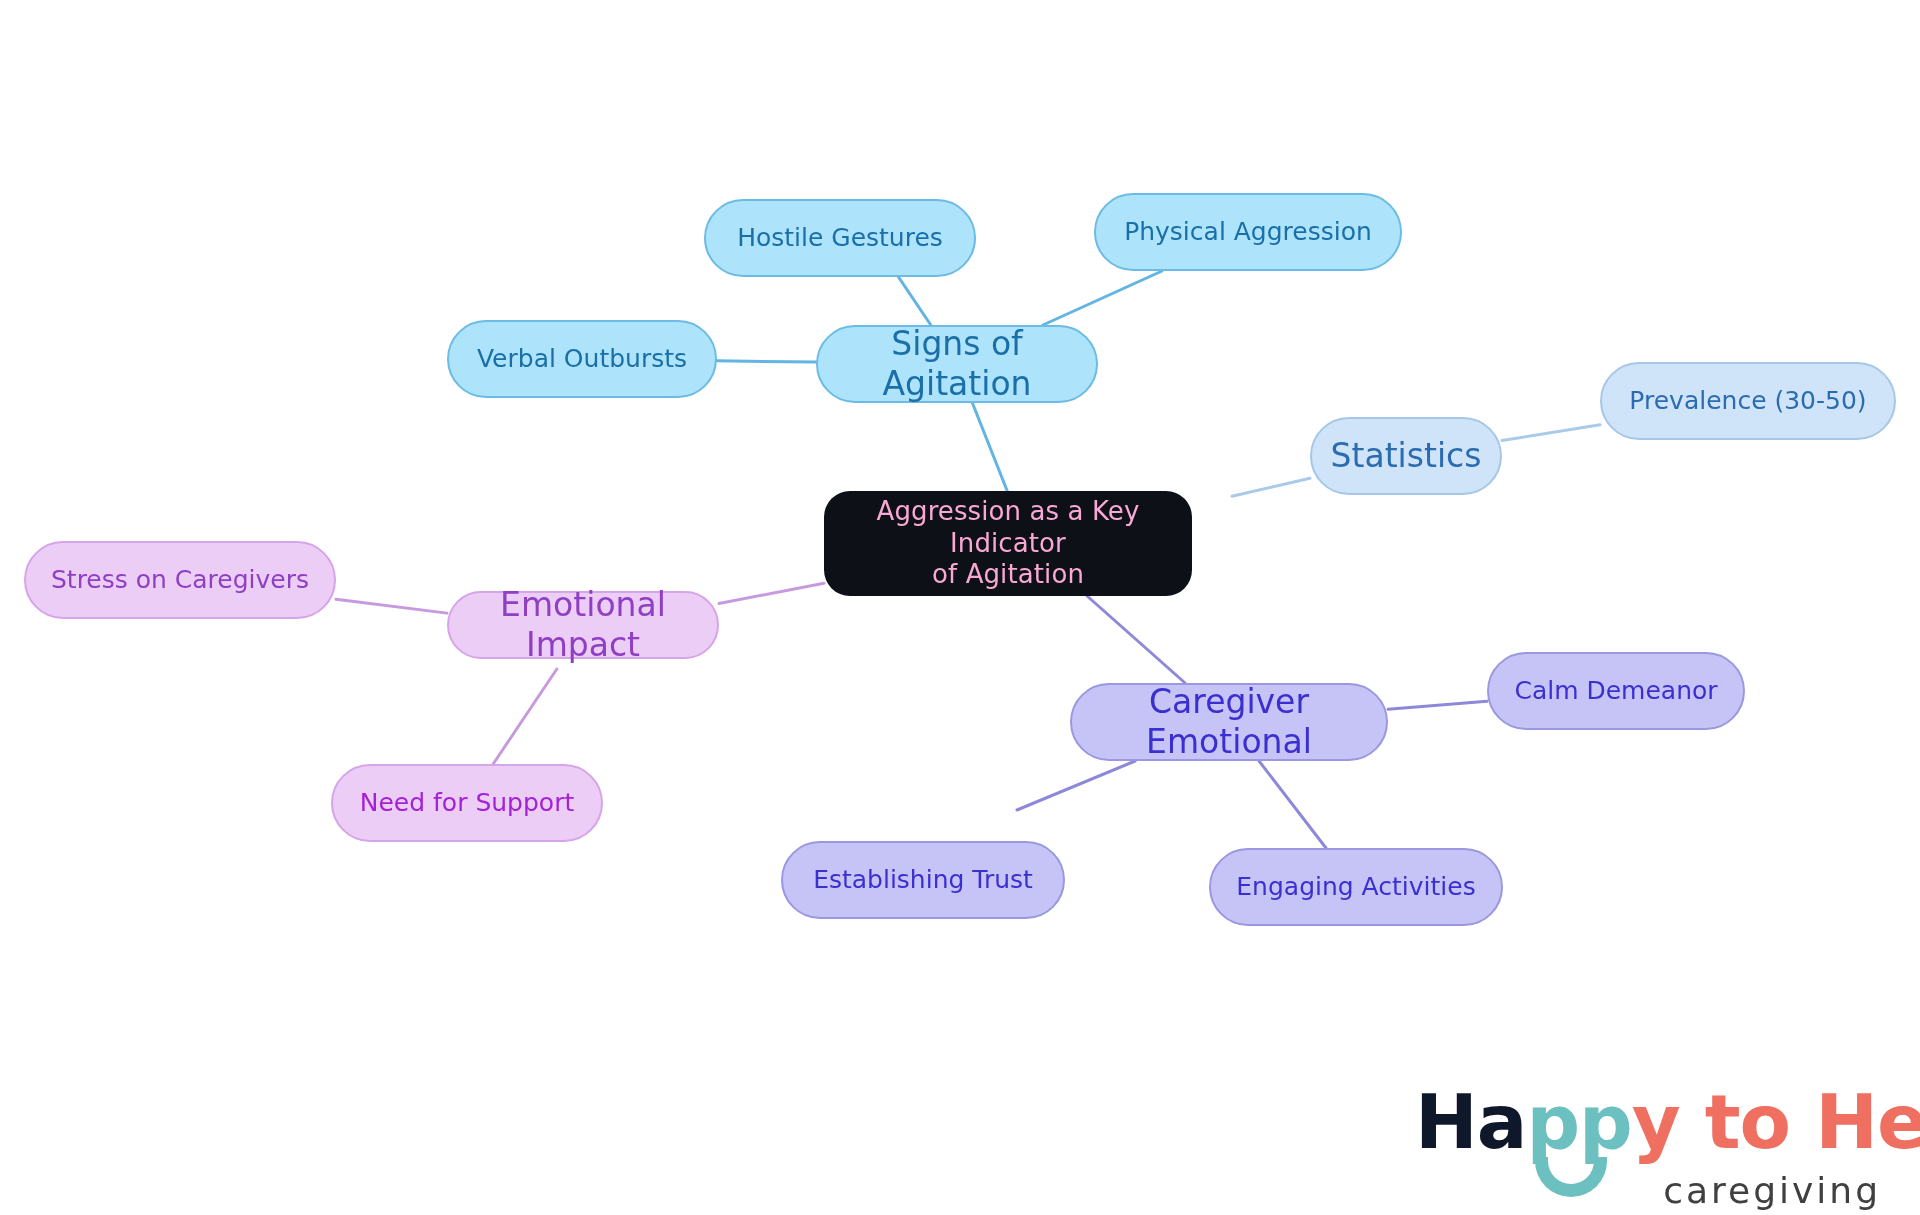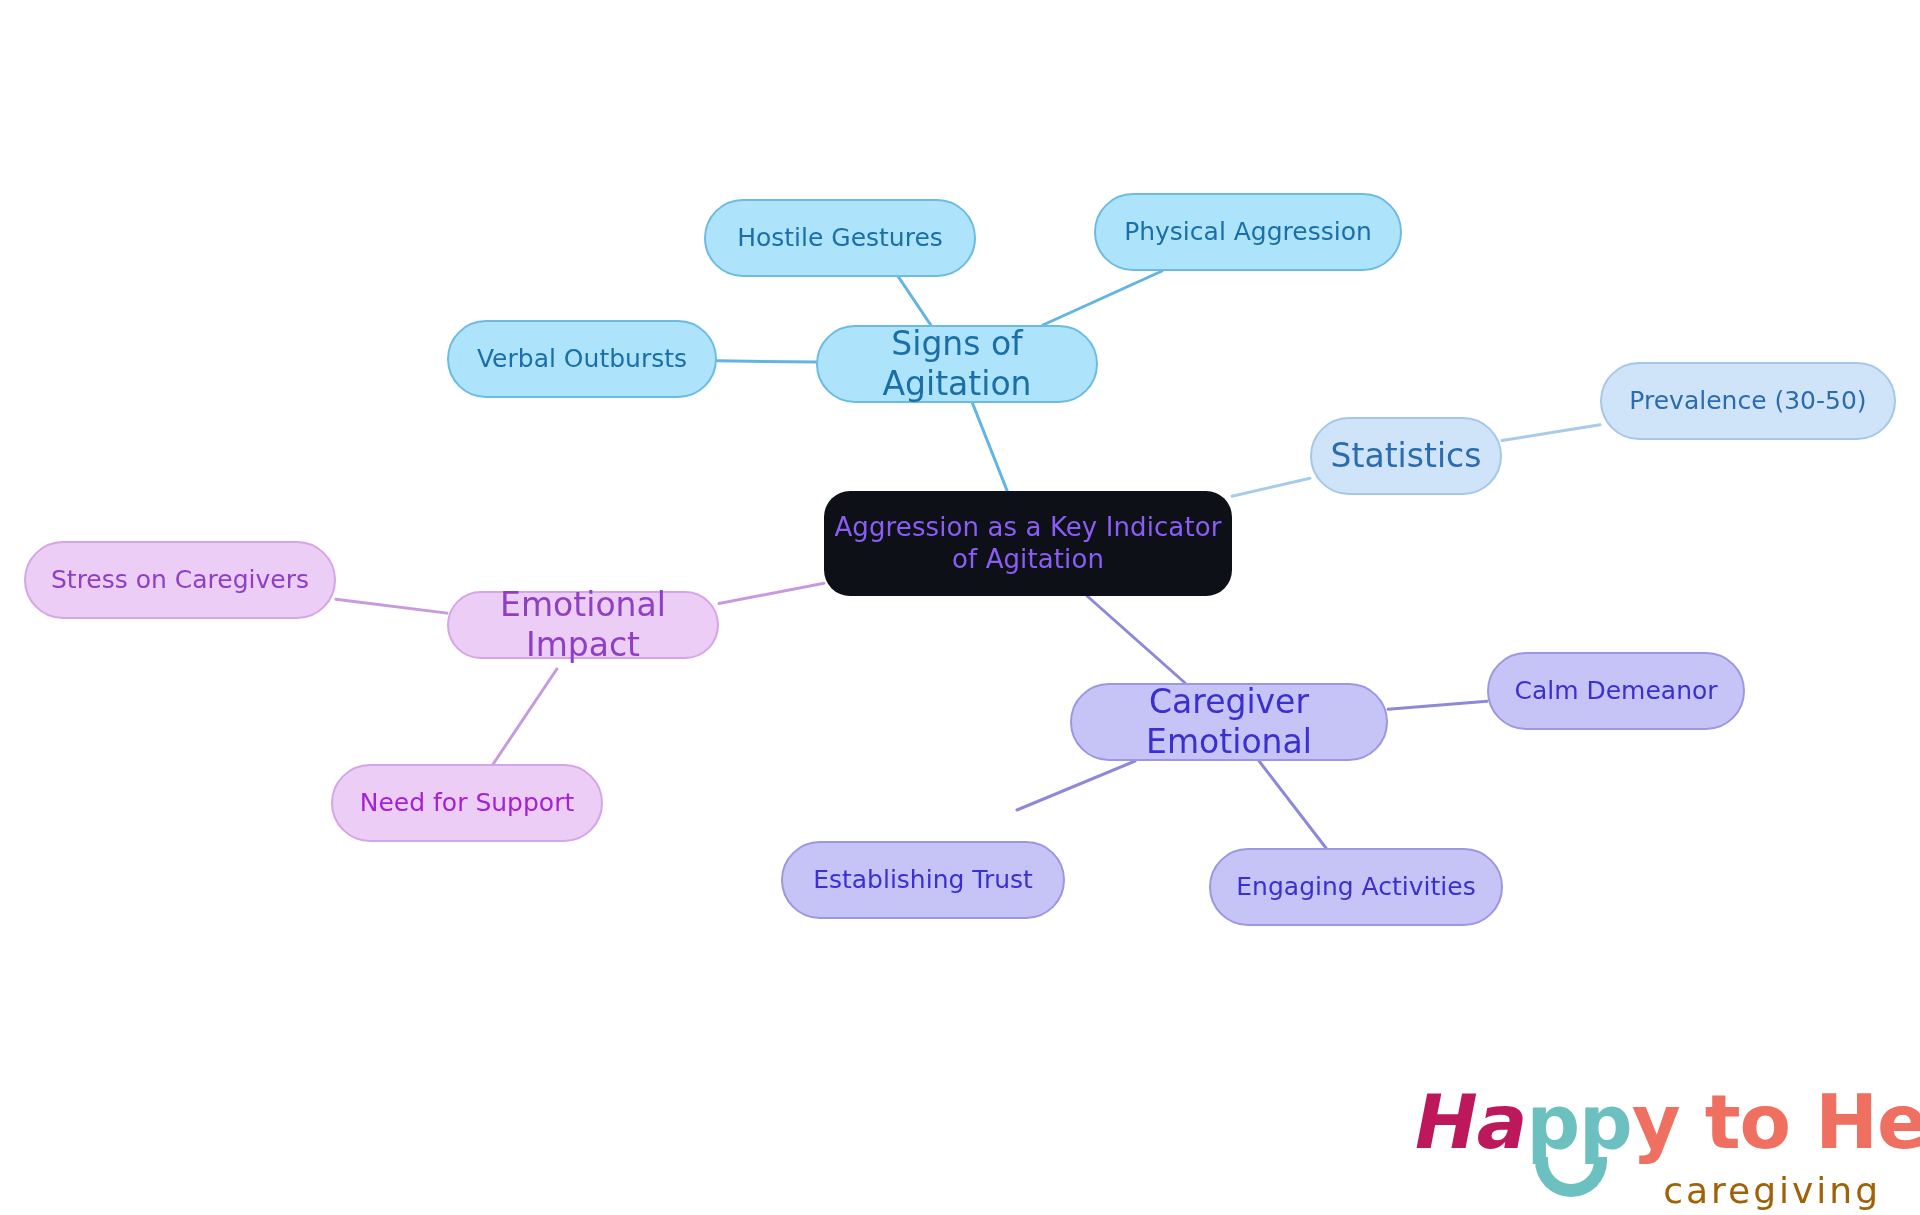--- a/index.html
+++ b/index.html
@@ -107,38 +107,38 @@
       <line x1="1087.1176470588234" y1="596" x2="1185.0840336134454" y2="683" stroke="#8d89d8" stroke-width="3" stroke-linecap="round"></line>
       <line x1="1388" y1="709.2635658914729" x2="1487" y2="701.3333333333334" stroke="#8d89d8" stroke-width="3" stroke-linecap="round"></line>
       <line x1="1135.0314960629921" y1="761" x2="1016.9685039370079" y2="810" stroke="#8d89d8" stroke-width="3" stroke-linecap="round"></line>
       <line x1="1259.0181818181818" y1="761" x2="1325.9818181818182" y2="848" stroke="#8d89d8" stroke-width="3" stroke-linecap="round"></line>
       <line x1="824" y1="583.1539325842697" x2="719" y2="603.5640449438202" stroke="#c79ae0" stroke-width="3" stroke-linecap="round"></line>
       <line x1="447" y1="613.1265508684863" x2="336" y2="599.3548387096774" stroke="#c79ae0" stroke-width="3" stroke-linecap="round"></line>
       <line x1="556.849710982659" y1="669" x2="493.15028901734104" y2="764" stroke="#c79ae0" stroke-width="3" stroke-linecap="round"></line>
     </svg>
 
   <div id="node-layer">
-      <div class="node root" style="left: 824px; top: 491px; width: 408px; height: 105px; background: rgb(13, 17, 23); color: #8b5cf6; border: none; align-items: center;"><span>Aggression as a Key Indicator
+      <div class="node root" style="left: 824px; top: 491px; width: 368px; height: 105px; background: rgb(13, 17, 23); color: #f9a8d4; border: none; align-items: center;"><span>Aggression as a Key Indicator
 of Agitation</span></div>
       <div class="node branch" style="left: 816px; top: 325px; width: 282px; height: 78px; background: rgb(173, 228, 251); color: rgb(26, 111, 168); border-color: rgb(108, 187, 228);"><span>Signs of Agitation</span></div>
       <div class="node leaf" style="left: 704px; top: 151px; width: 272px; height: 78px; background: rgb(173, 228, 251); color: rgb(26, 111, 168); border-color: rgb(108, 187, 228); margin-top: 48px;"><span>Hostile Gestures</span></div>
       <div class="node leaf" style="left: 1094px; top: 193px; width: 308px; height: 78px; background: rgb(173, 228, 251); color: rgb(26, 111, 168); border-color: rgb(108, 187, 228);"><span>Physical Aggression</span></div>
       <div class="node leaf" style="left: 447px; top: 320px; width: 270px; height: 78px; background: rgb(173, 228, 251); color: rgb(26, 111, 168); border-color: rgb(108, 187, 228);"><span>Verbal Outbursts</span></div>
       <div class="node branch" style="left: 1310px; top: 417px; width: 192px; height: 78px; background: rgb(207, 228, 248); color: rgb(43, 108, 176); border-color: rgb(166, 199, 232);"><span>Statistics</span></div>
       <div class="node leaf" style="left: 1600px; top: 362px; width: 296px; height: 78px; background: rgb(207, 228, 248); color: rgb(43, 108, 176); border-color: rgb(166, 199, 232);"><span>Prevalence (30-50)</span></div>
       <div class="node branch" style="left: 1070px; top: 683px; width: 318px; height: 78px; background: rgb(198, 196, 247); color: rgb(59, 47, 207); border-color: rgb(155, 151, 224);"><span>Caregiver Emotional</span></div>
       <div class="node leaf" style="left: 1487px; top: 652px; width: 258px; height: 78px; background: rgb(198, 196, 247); color: rgb(59, 47, 207); border-color: rgb(155, 151, 224);"><span>Calm Demeanor</span></div>
       <div class="node leaf" style="left: 781px; top: 810px; width: 284px; height: 78px; background: rgb(198, 196, 247); color: rgb(59, 47, 207); border-color: rgb(155, 151, 224); margin-top: 31px;"><span>Establishing Trust</span></div>
       <div class="node leaf" style="left: 1209px; top: 848px; width: 294px; height: 78px; background: rgb(198, 196, 247); color: rgb(59, 47, 207); border-color: rgb(155, 151, 224);"><span>Engaging Activities</span></div>
       <div class="node branch" style="left: 447px; top: 591px; width: 272px; height: 68px; background: rgb(236, 205, 245); color: rgb(142, 63, 196); border-color: rgb(214, 164, 232);"><span>Emotional Impact</span></div>
       <div class="node leaf" style="left: 24px; top: 541px; width: 312px; height: 78px; background: rgb(236, 205, 245); color: rgb(142, 63, 196); border-color: rgb(214, 164, 232);"><span>Stress on Caregivers</span></div>
       <div class="node leaf" style="left: 331px; top: 764px; width: 272px; height: 78px; background: rgb(236, 205, 245); color: rgb(163, 33, 214); border-color: rgb(214, 164, 232);"><span>Need for Support</span></div>
     </div>
 
   <div id="logo" style="left: 1415px; top: 1085px;">
     <div class="wordmark">
-      <span class="wm-part" id="logo-p1" style="color: #be185d; font-style: italic;">Ha</span><span class="wm-part" id="logo-p2" style="color: rgb(108, 192, 192);">pp</span><span class="wm-part" id="logo-p3" style="color: rgb(239, 111, 97);">y to Help</span>
+      <span class="wm-part" id="logo-p1" style="color: #0f172a;">Ha</span><span class="wm-part" id="logo-p2" style="color: rgb(108, 192, 192);">pp</span><span class="wm-part" id="logo-p3" style="color: rgb(239, 111, 97);">y to Help</span>
     </div>
     <div class="smile" id="logo-smile" style="border-color: rgb(108, 192, 192);"></div>
-    <div class="sub" id="logo-sub" style="color: #a16207;">caregiving</div>
+    <div class="sub" id="logo-sub" style="color: #404040;">caregiving</div>
   </div>
 
 </div>
 
 </body></html>

